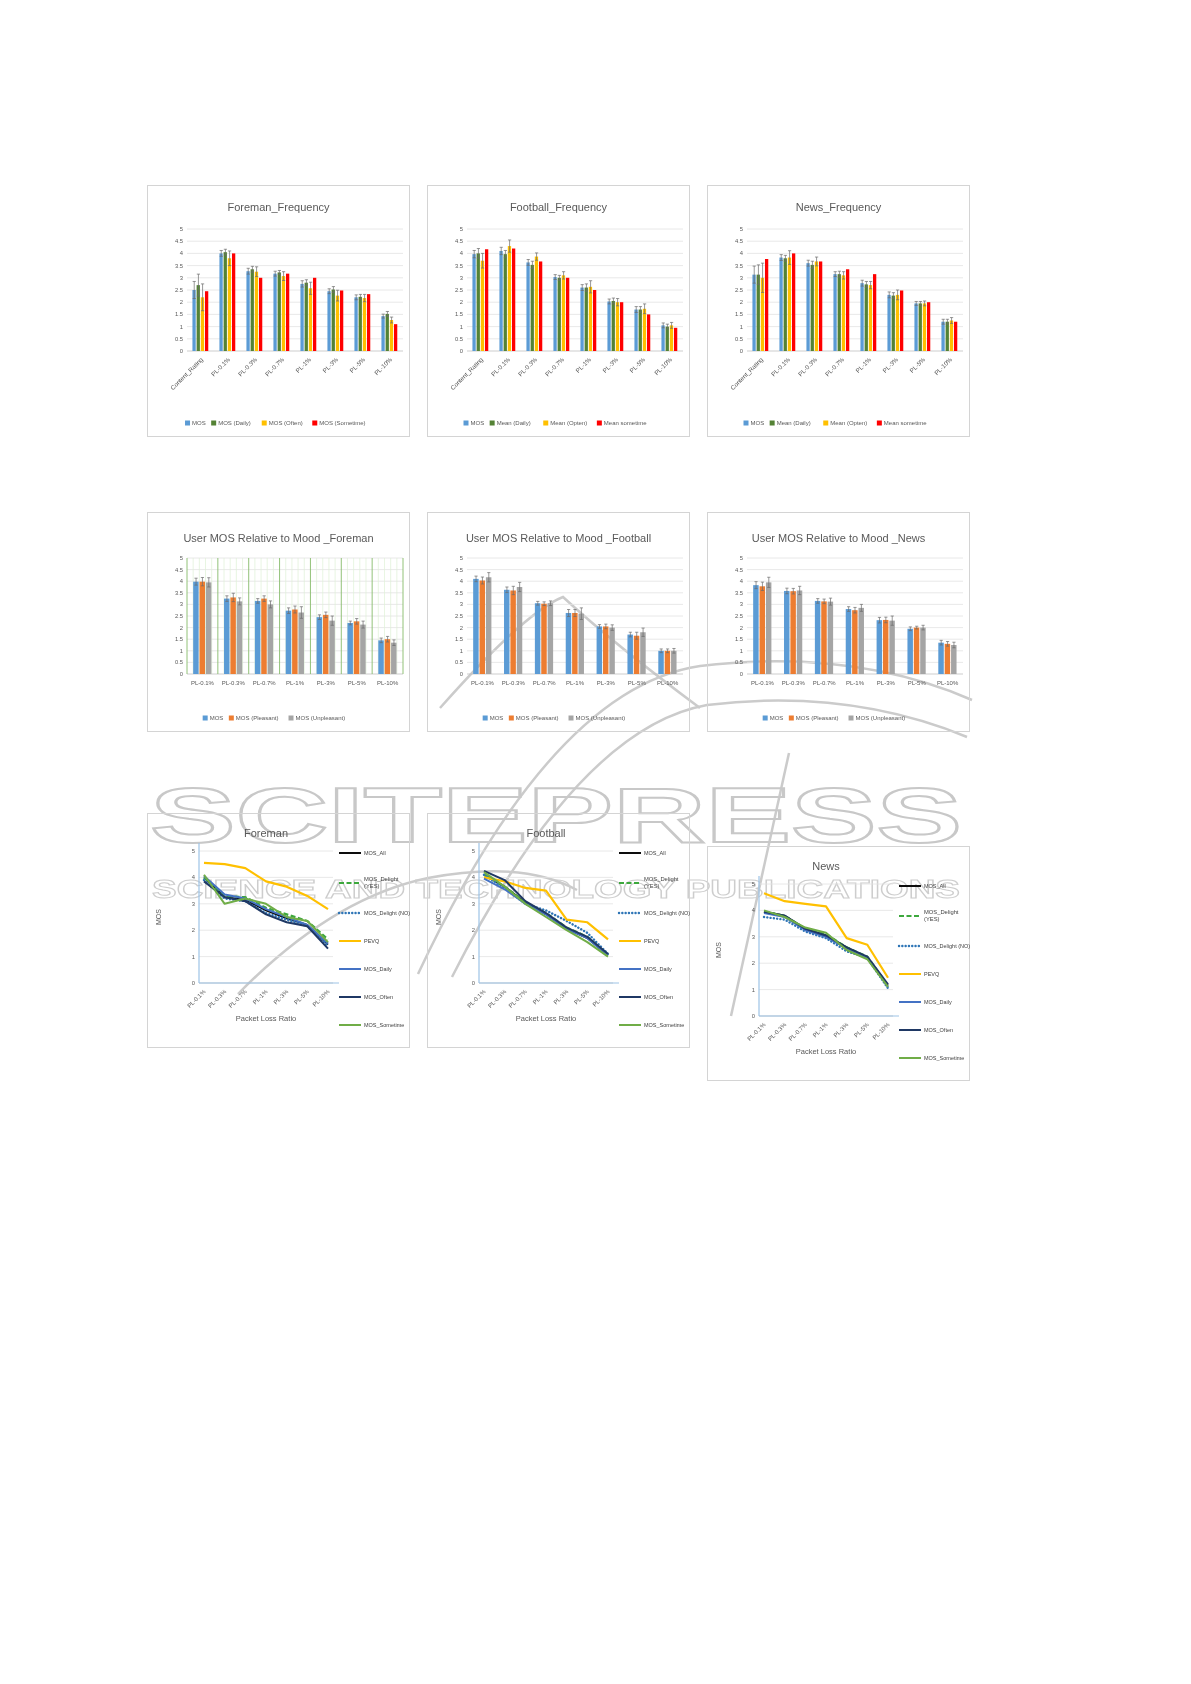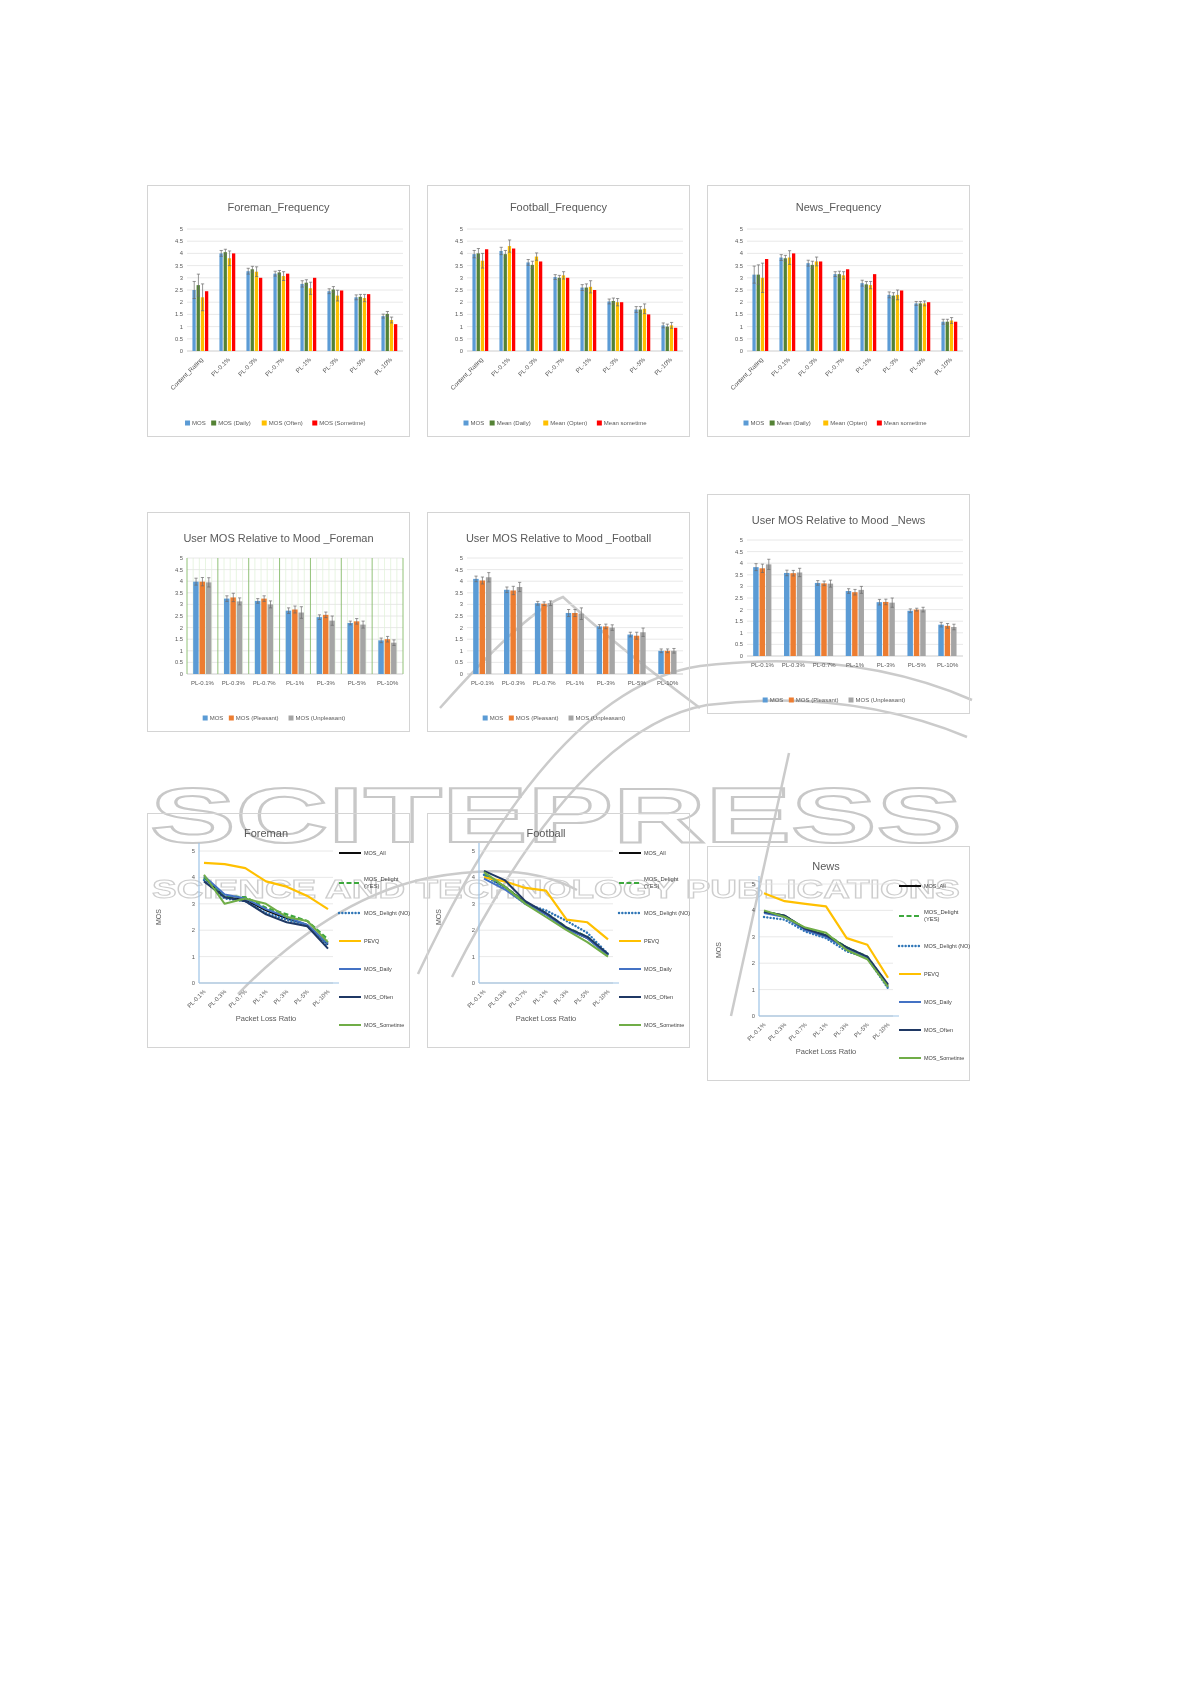--- a/index.html
+++ b/index.html
@@ -740,21 +740,21 @@
         <line x1="245.34857142857143" y1="136.48" x2="248.54857142857142" y2="136.48" stroke="#6b6b6b" stroke-width="0.7"></line>
         <line x1="245.34857142857143" y1="141.12" x2="248.54857142857142" y2="141.12" stroke="#6b6b6b" stroke-width="0.7"></line>
         <text x="240.57142857142856" y="173" fill="#595959" font-size="6" text-anchor="middle">PL-10%</text>
         <rect x="55.67500000000001" y="203.5" width="5" height="5" fill="#5B9BD5"></rect>
         <text x="62.67500000000001" y="208" fill="#595959" font-size="6" text-anchor="start">MOS</text>
         <rect x="81.82500000000002" y="203.5" width="5" height="5" fill="#ED7D31"></rect>
         <text x="88.82500000000002" y="208" fill="#595959" font-size="6" text-anchor="start">MOS (Pleasant)</text>
         <rect x="141.525" y="203.5" width="5" height="5" fill="#A5A5A5"></rect>
         <text x="148.525" y="208" fill="#595959" font-size="6" text-anchor="start">MOS (Unpleasant)</text>
       </svg></div>
-  <div class="chart" style="left:707px;top:494px;width:314px;height:220px"><svg width="263" height="220" viewBox="0 0 263 220">
+  <div class="chart" style="left:707px;top:512px;width:314px;height:220px"><svg width="263" height="220" viewBox="0 0 263 220">
         <rect x="0.5" y="0.5" width="262" height="219" fill="none" stroke="#d4d4d4"></rect>
         <text x="131.5" y="30" fill="#595959" font-size="11" text-anchor="middle">User MOS Relative to Mood _News</text>
         <line x1="40" y1="162" x2="256" y2="162" stroke="#c0c0c0" stroke-width="0.8"></line>
         <text x="36" y="164" fill="#595959" font-size="5.8" text-anchor="end">0</text>
         <line x1="40" y1="150.4" x2="256" y2="150.4" stroke="#e2e2e2" stroke-width="0.8"></line>
         <text x="36" y="152.4" fill="#595959" font-size="5.8" text-anchor="end">0.5</text>
         <line x1="40" y1="138.8" x2="256" y2="138.8" stroke="#e2e2e2" stroke-width="0.8"></line>
         <text x="36" y="140.8" fill="#595959" font-size="5.8" text-anchor="end">1</text>
         <line x1="40" y1="127.2" x2="256" y2="127.2" stroke="#e2e2e2" stroke-width="0.8"></line>
         <text x="36" y="129.2" fill="#595959" font-size="5.8" text-anchor="end">1.5</text>

